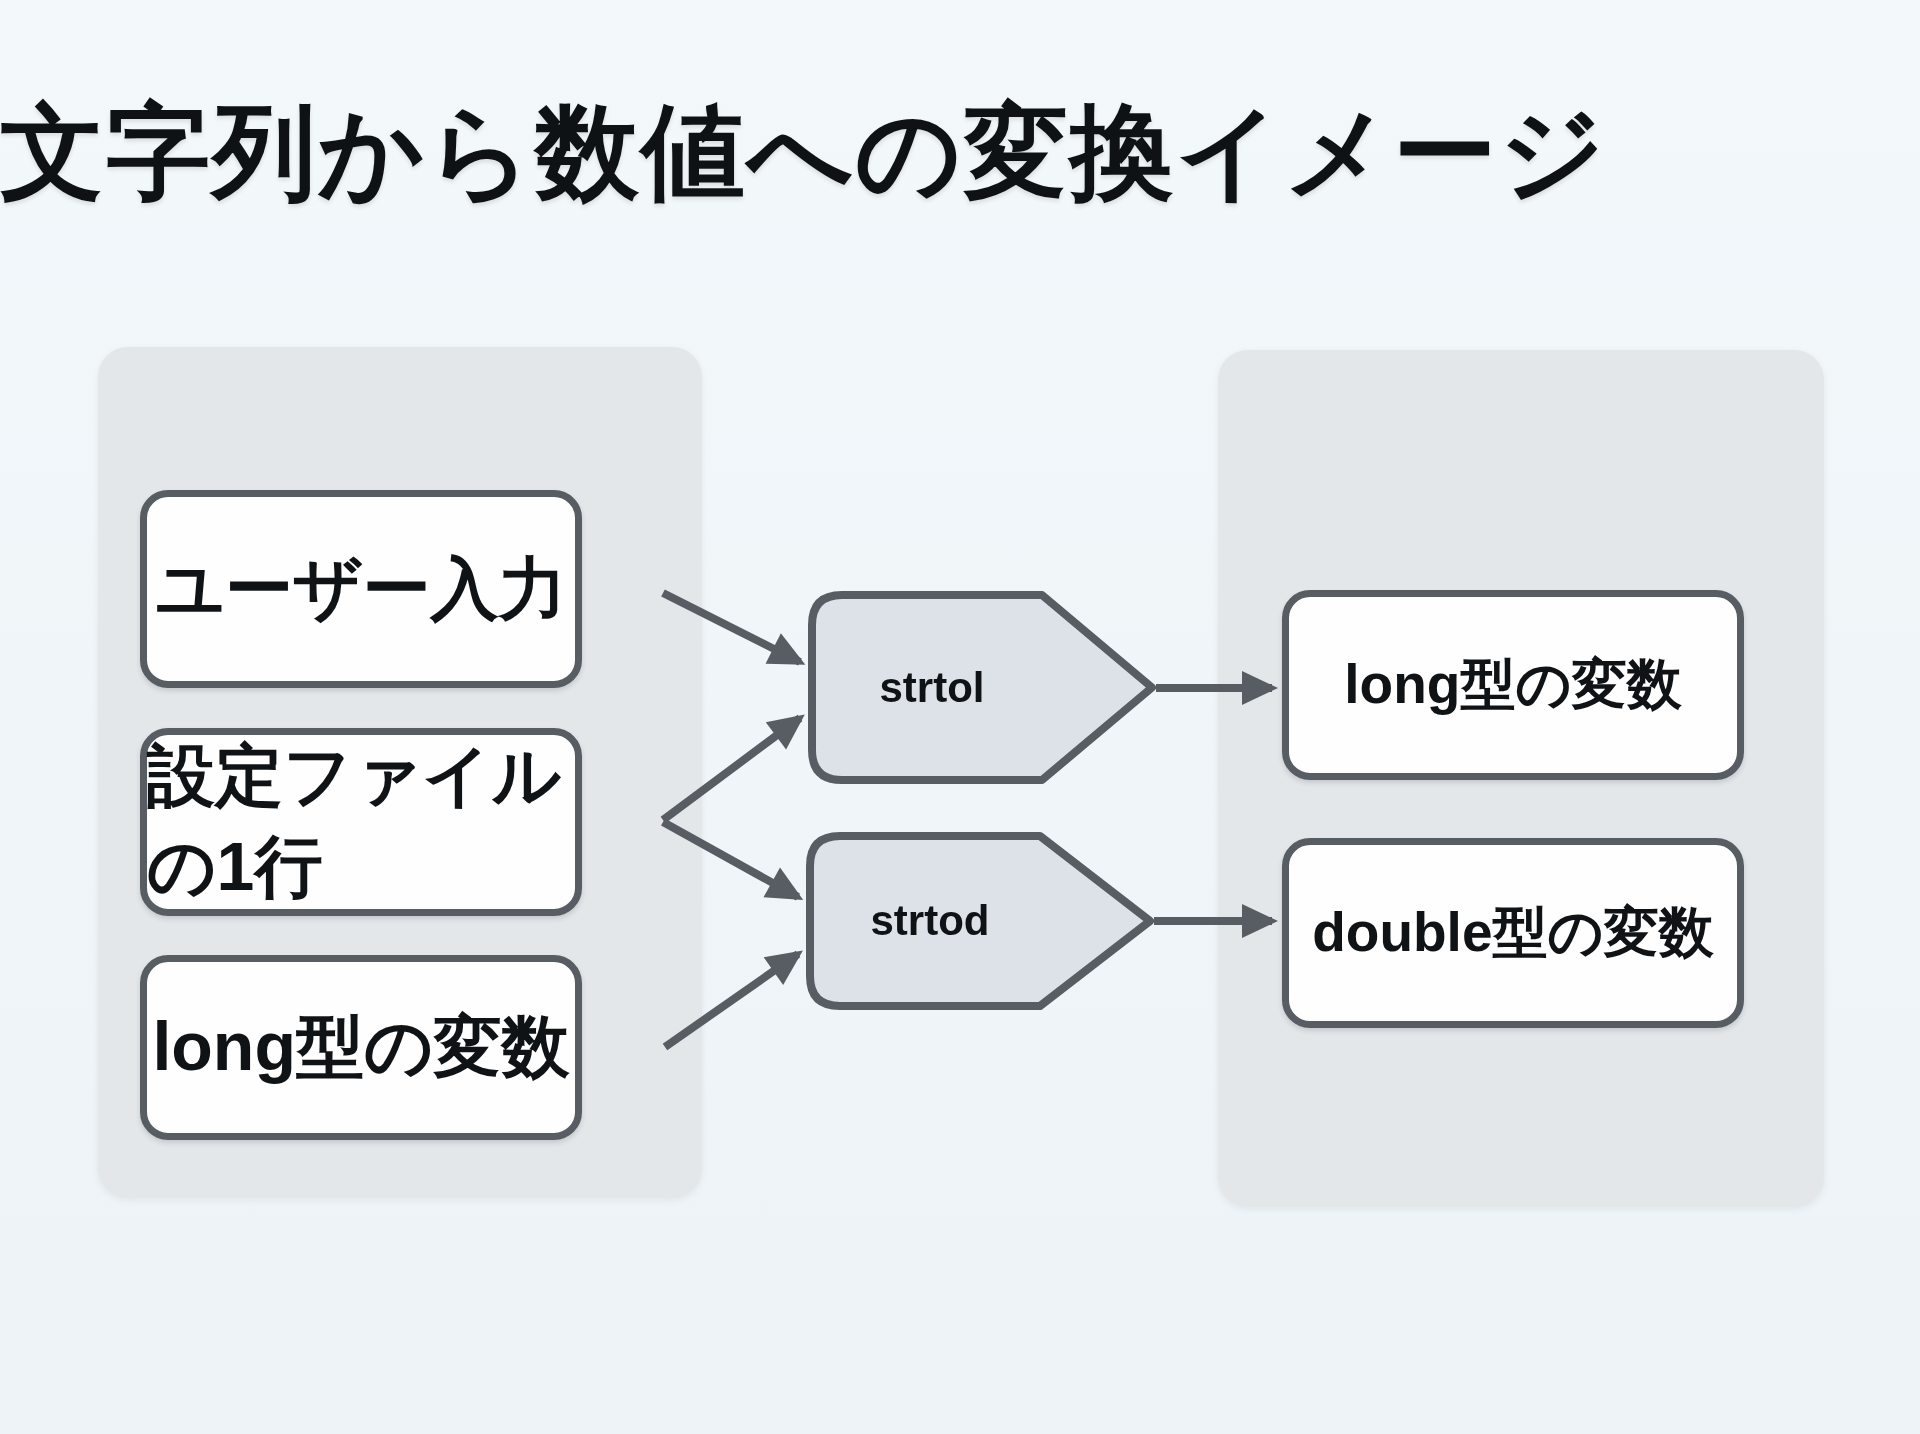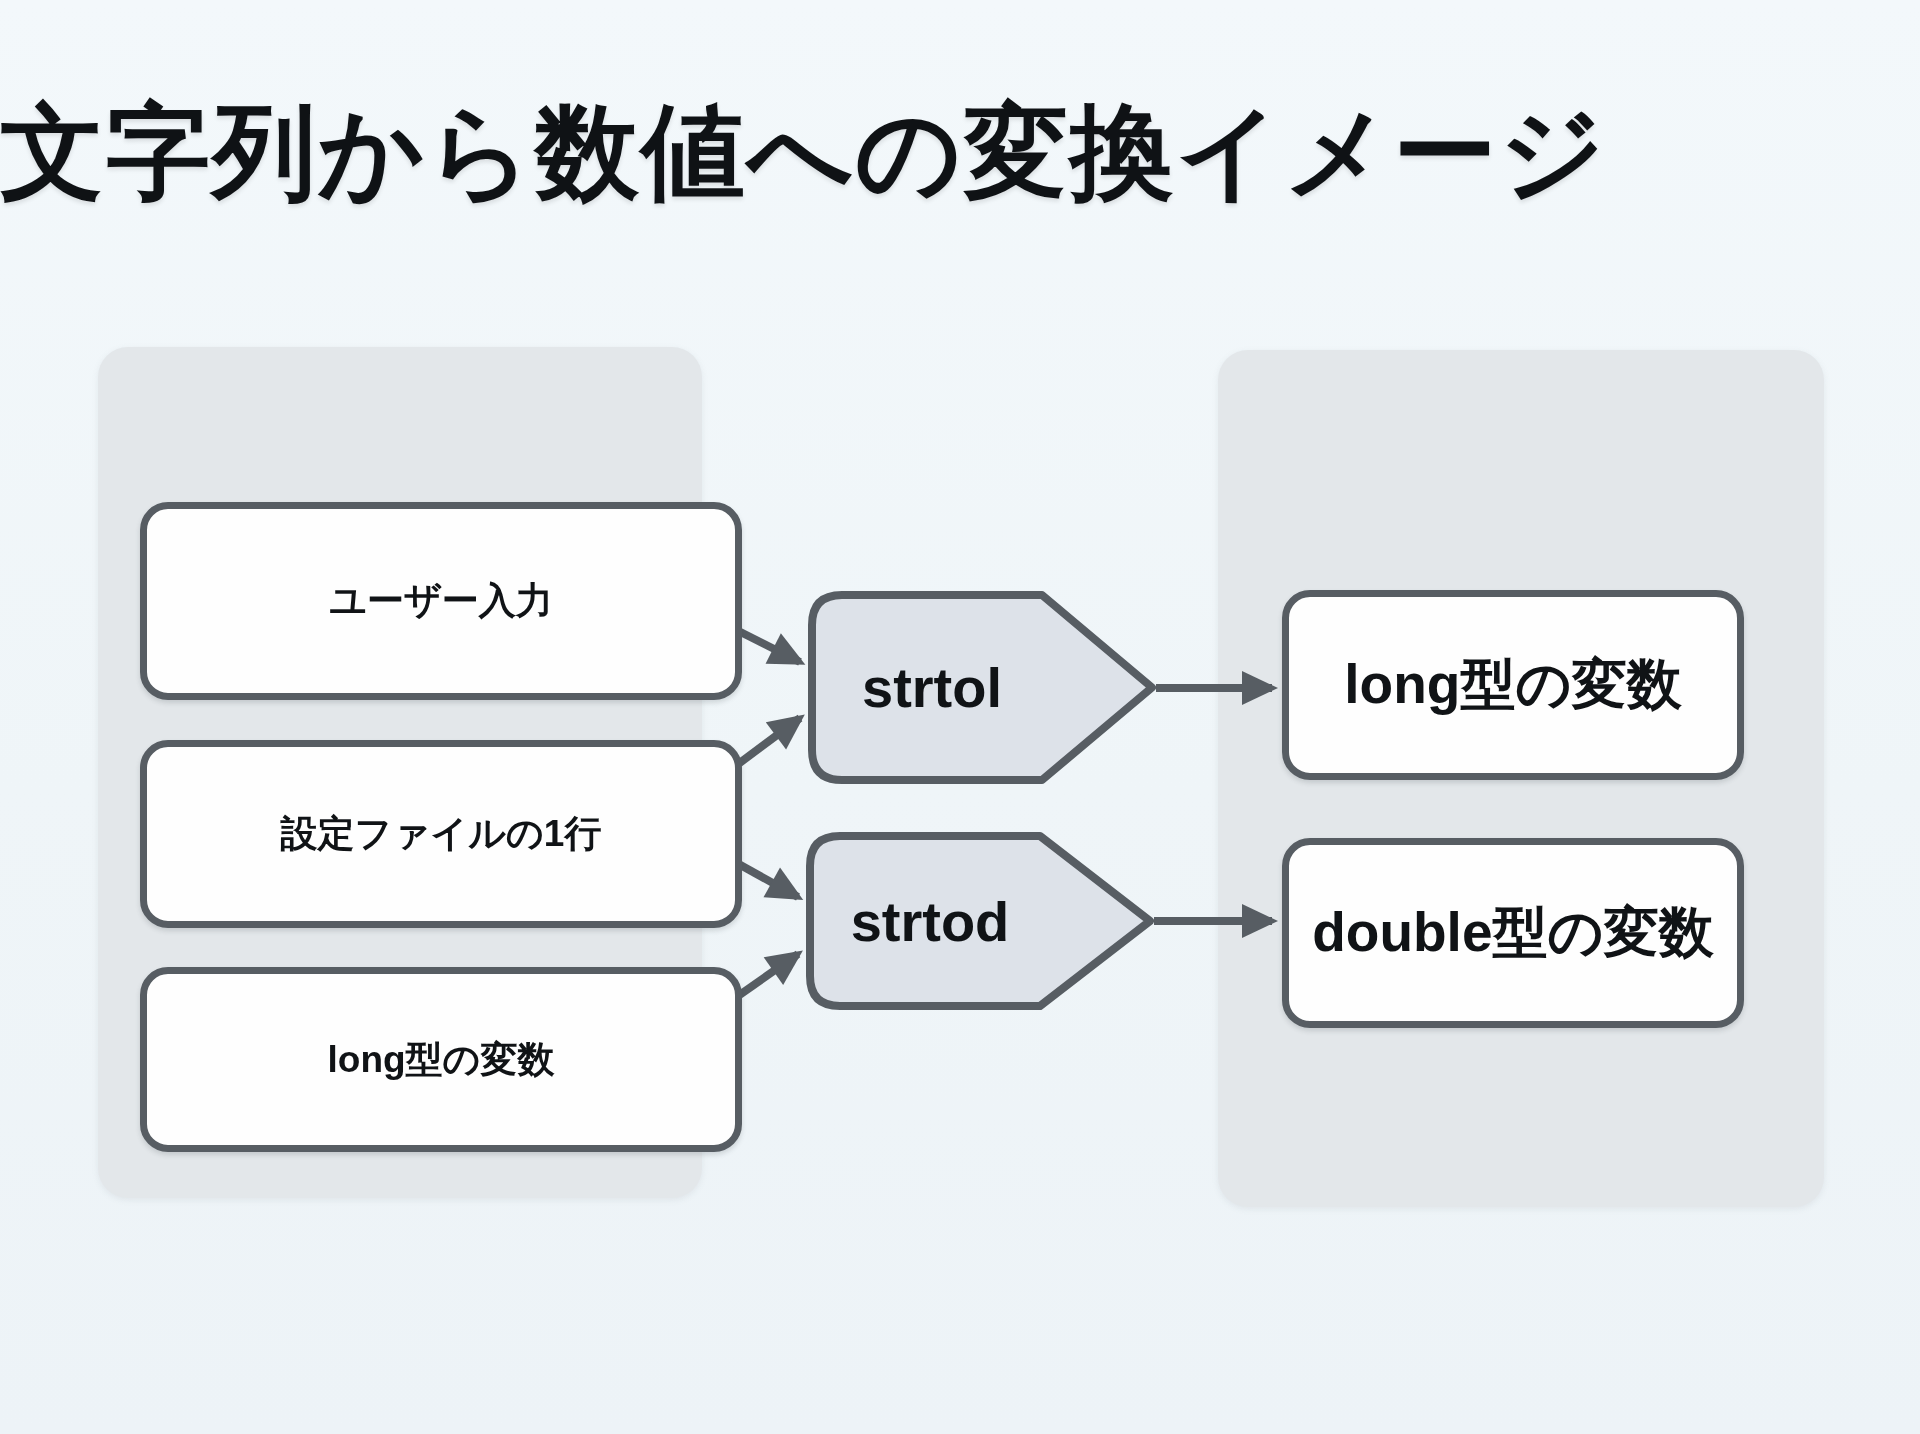--- a/index.html
+++ b/index.html
@@ -51,38 +51,38 @@
     border: 7px solid #575d63;
     border-radius: 28px;
     display: flex;
     align-items: center;
     justify-content: center;
     box-sizing: border-box;
     box-shadow: 0 3px 5px rgba(60,70,80,0.18);
     font-weight: 700;
     color: #101316;
   }
-  .node-src   { left: 140px; width: 602px; font-size: 37px; margin-top: 12px; }
+  .node-src   { left: 140px; width: 442px; font-size: 68px; }
   .node-src-1 { top: 490px;  height: 198px; }
   .node-src-2 { top: 728px;  height: 188px; }
   .node-src-3 { top: 955px;  height: 185px; }
   .node-out   { left: 1282px; width: 462px; height: 190px; font-size: 55px; }
   .node-out-1 { top: 590px; }
   .node-out-2 { top: 838px; }
   .flow-svg {
     position: absolute;
     left: 0; top: 0;
     width: 1920px; height: 1434px;
   }
   .pent-label {
     position: absolute;
     display: flex;
     align-items: center;
     justify-content: center;
-    font-size: 56px;
+    font-size: 42px;
     font-weight: 700;
     color: #101316;
   }
   .pent-label-1 { left: 812px; top: 595px; width: 240px; height: 185px; }
   .pent-label-2 { left: 810px; top: 836px; width: 240px; height: 170px; }
 </style>
 </head>
 <body>
 
 <div class="stage">

